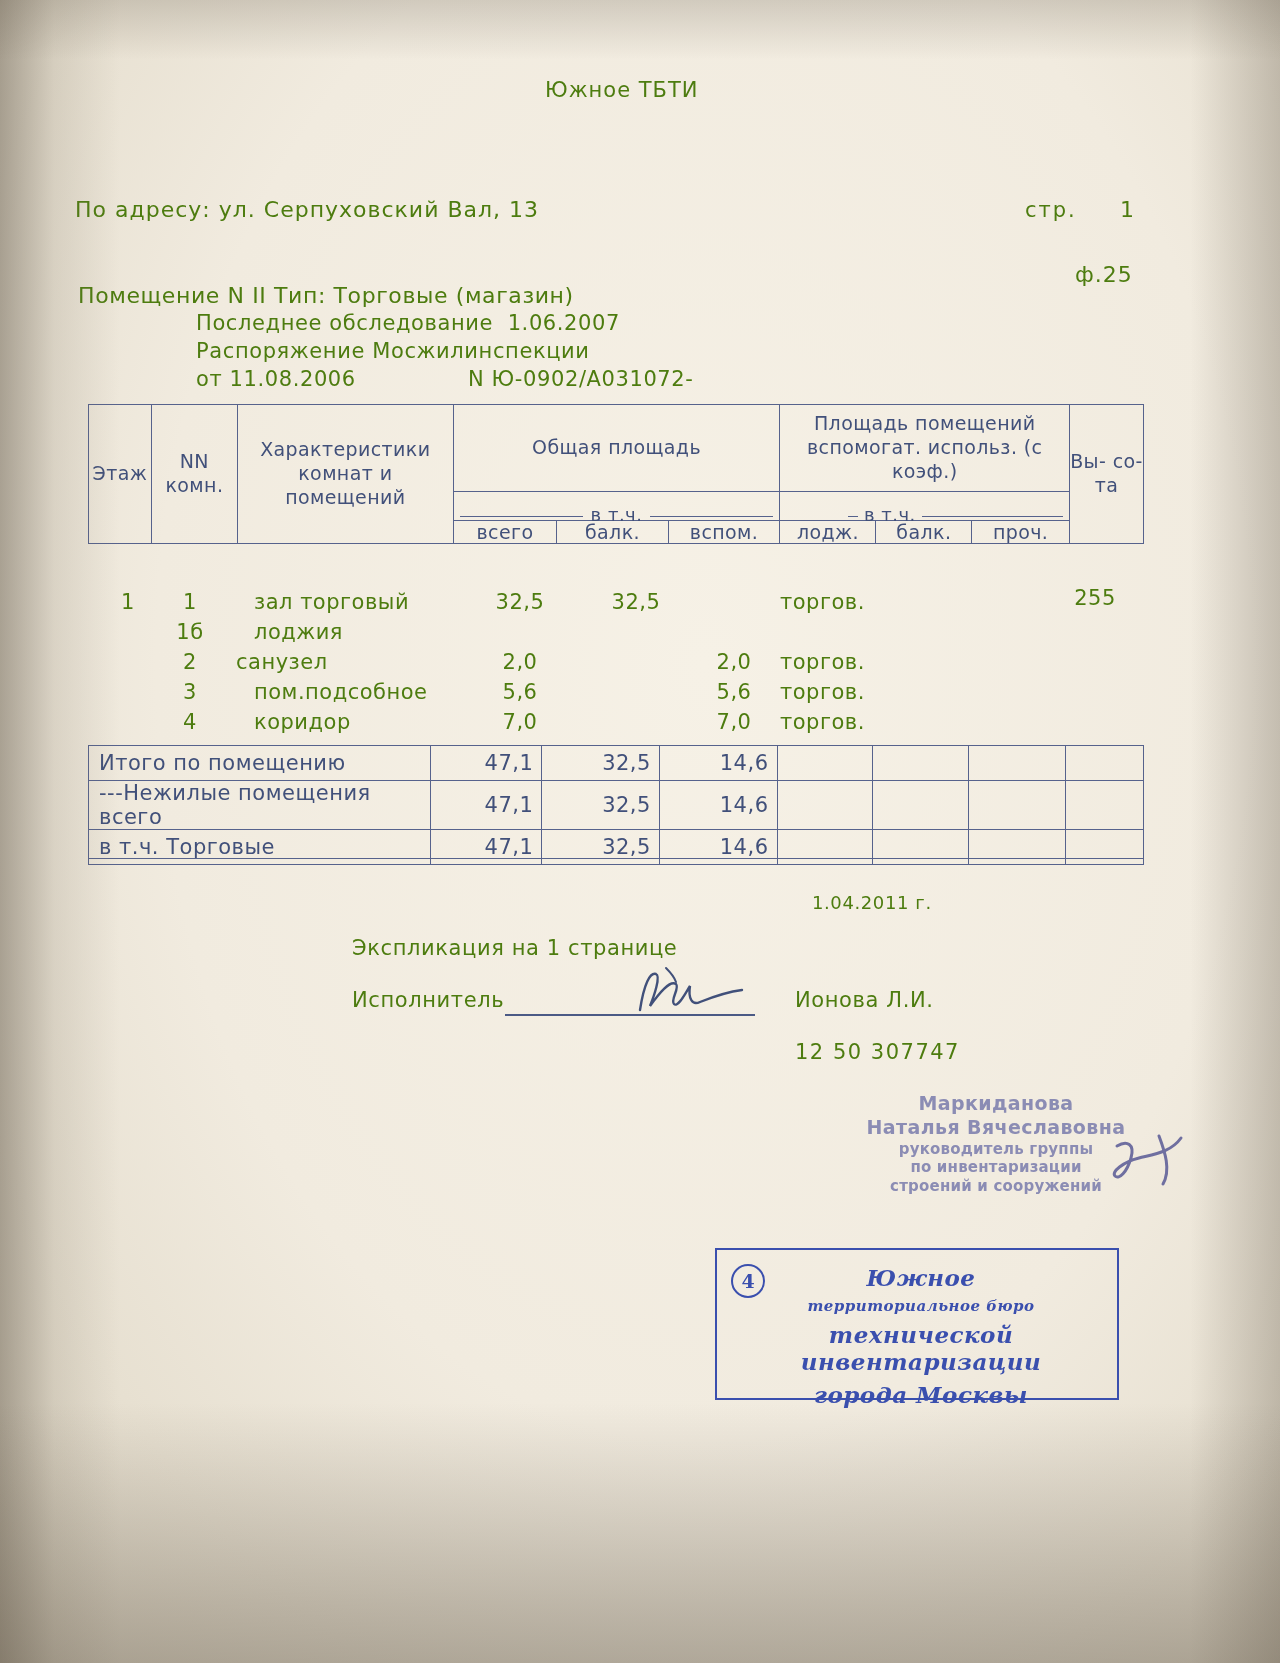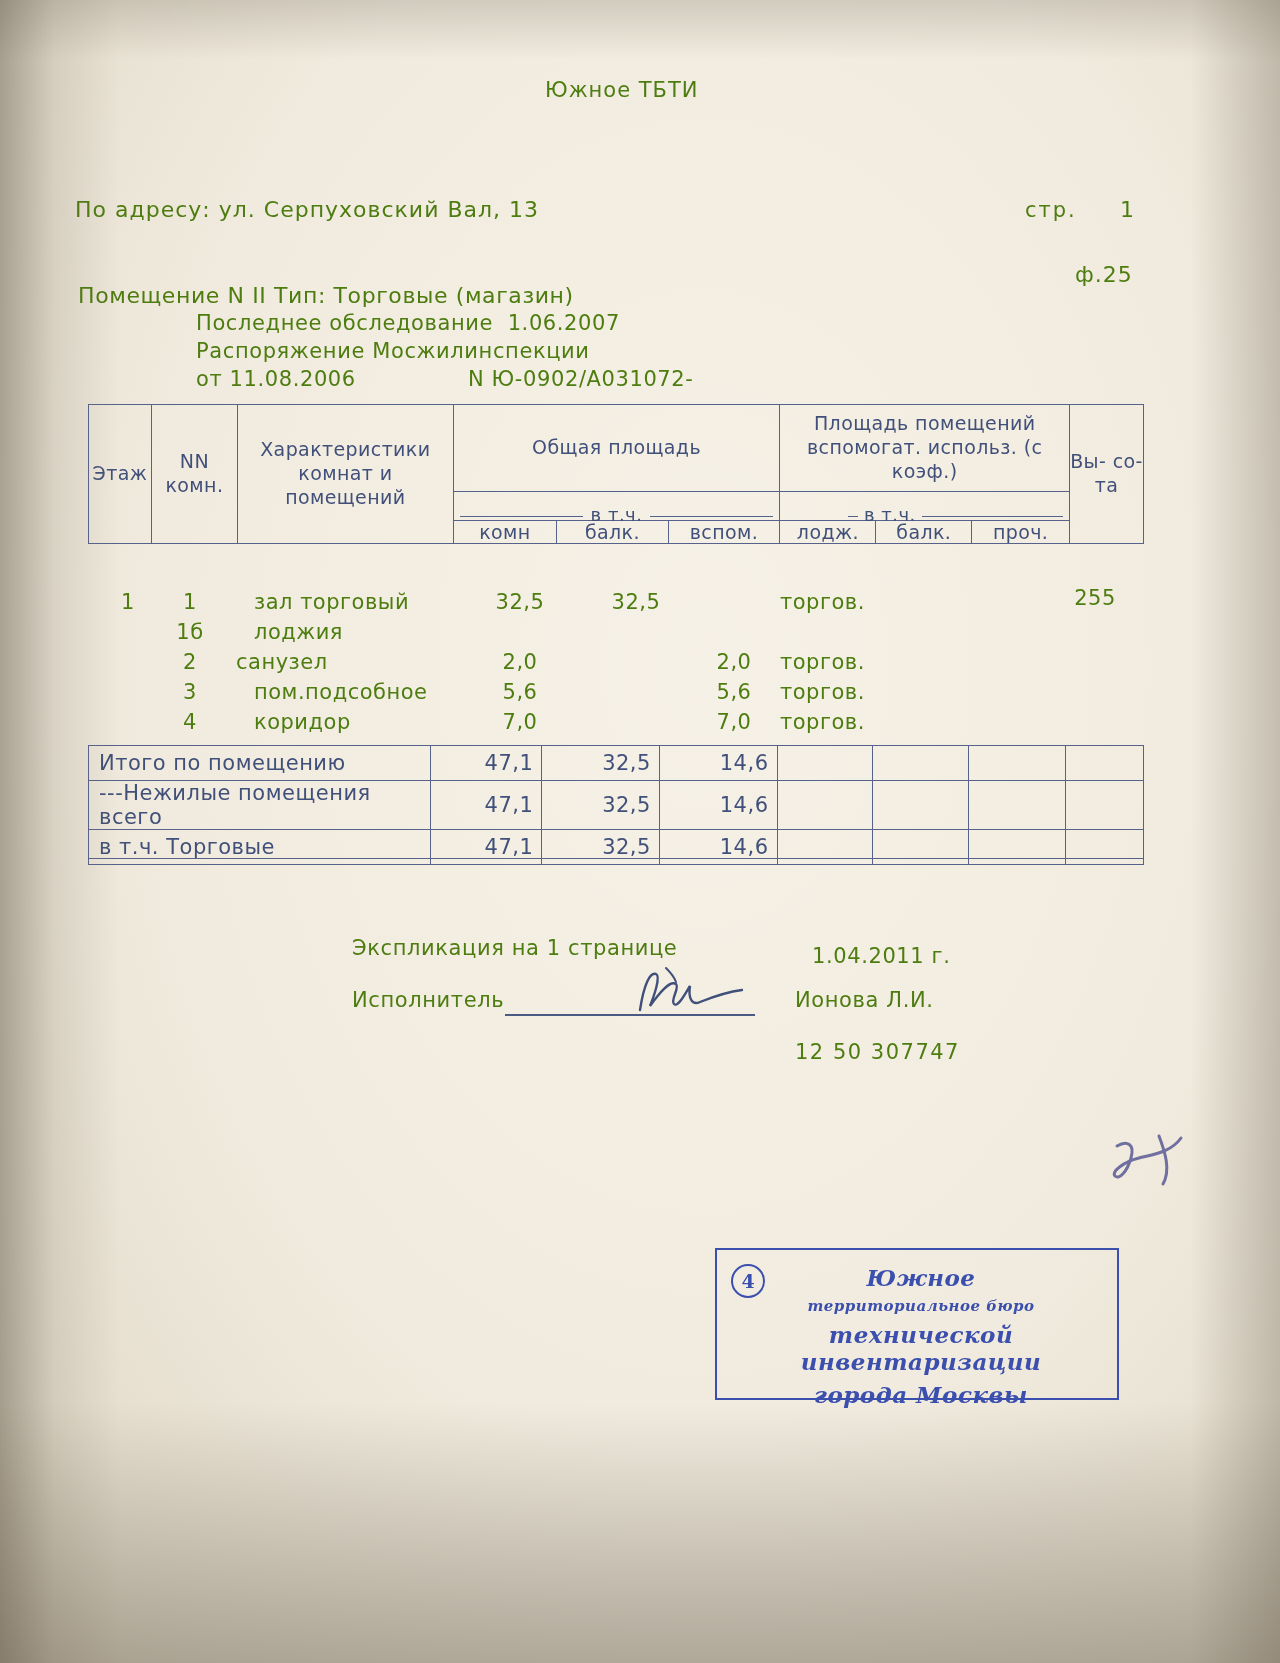--- a/index.html
+++ b/index.html
@@ -128,21 +128,21 @@
   table.tot td.lbl { text-align: left; padding-left: 10px; }
   #totals-underline {
     position: absolute;
     left: 88px; top: 858px;
     width: 1056px; height: 4px;
     border-top: 1.6px solid #56628c;
   }
 
   
   #foot-pages { left: 352px; top: 936px; font-size: 21px; letter-spacing: 0.6px; }
-  #foot-date  { left: 812px; top: 944px; font-size: 21px; letter-spacing: 0.6px; }
+  #foot-date  { left: 812px; top: 892px; font-size: 18px; letter-spacing: 0.6px; }
   #foot-exec  { left: 352px; top: 988px; font-size: 21px; letter-spacing: 0.6px; }
   #foot-line  { left: 505px; top: 1014px; width: 250px; height: 2px; background: #4b5a85; }
   #foot-name  { left: 795px; top: 988px; font-size: 21px; letter-spacing: 0.6px; }
   #foot-code  { left: 795px; top: 1040px; font-size: 21px; letter-spacing: 1.5px; }
 
   
   #signature {
     position: absolute;
     left: 630px; top: 962px;
     width: 140px; height: 60px;
@@ -243,21 +243,21 @@
         <td style="border-top:none; border-bottom:none; border-right:none;"></td>
         <td colspan="2" style="border-top:none; border-bottom:none; border-left:none; position:relative;">
           <div style="position:absolute; left:-28px; right:0; top:50%; display:flex; align-items:center;">
             <div style="width:10px; height:1px; border-top:1.6px solid #56628c;"></div>
             <div class="vtch-label" style="padding:0 6px; transform:translateY(-2px);">в т.ч.</div>
             <div style="flex:1; height:1px; border-top:1.6px solid #56628c; margin-right:6px;"></div>
           </div>
         </td>
       </tr>
       <tr>
-        <td class="sub-cell" style="width:104px;">комн</td>
+        <td class="sub-cell" style="width:104px;">всего</td>
         <td class="sub-cell" style="width:112px;">балк.</td>
         <td class="sub-cell" style="width:112px;">вспом.</td>
         <td class="sub-cell" style="width:96px;">лодж.</td>
         <td class="sub-cell" style="width:96px;">балк.</td>
         <td class="sub-cell" style="width:98px;">проч.</td>
       </tr>
     </tbody>
       </table>
   </div>
 
@@ -362,20 +362,27 @@
   <div class="abs ink" id="foot-exec">Исполнитель</div>
   <div class="abs" id="foot-line"></div>
   <div class="abs ink" id="foot-name">Ионова Л.И.</div>
   <div class="abs ink" id="foot-code">12 50 307747</div>
 
   <svg id="signature" viewBox="0 0 140 60">
     <path d="M10,48 C14,22 20,10 26,12 C31,14 24,34 20,44 C30,30 40,18 46,22 C50,26 40,38 44,42 C48,46 56,30 60,24 C58,36 62,44 70,40 C80,36 96,30 112,28" fill="none" stroke="#41507a" stroke-width="2.4" stroke-linecap="round"></path>
     <path d="M36,6 C40,10 44,14 46,20" fill="none" stroke="#41507a" stroke-width="2" stroke-linecap="round"></path>
   </svg>
 
+  <div id="stamp-person">
+    <div class="nm">Маркиданова</div>
+    <div class="nm">Наталья Вячеславовна</div>
+    <div class="rl">руководитель группы</div>
+    <div class="rl">по инвентаризации</div>
+    <div class="rl">строений и сооружений</div>
+  </div>
 
   <svg id="stamp-sig" viewBox="0 0 120 90">
     <path d="M12,28 C22,22 30,26 26,40 C22,54 14,62 10,58 C6,54 18,44 34,40 C50,36 66,34 76,20" fill="none" stroke="#6f6fa0" stroke-width="3" stroke-linecap="round"></path>
     <path d="M54,18 C60,34 66,52 58,66" fill="none" stroke="#6f6fa0" stroke-width="3" stroke-linecap="round"></path>
   </svg>
 
   <div id="stamp-box">
     <div id="stamp-num">4</div>
     <div class="ln l1">Южное</div>
     <div class="ln l2">территориальное бюро</div>

